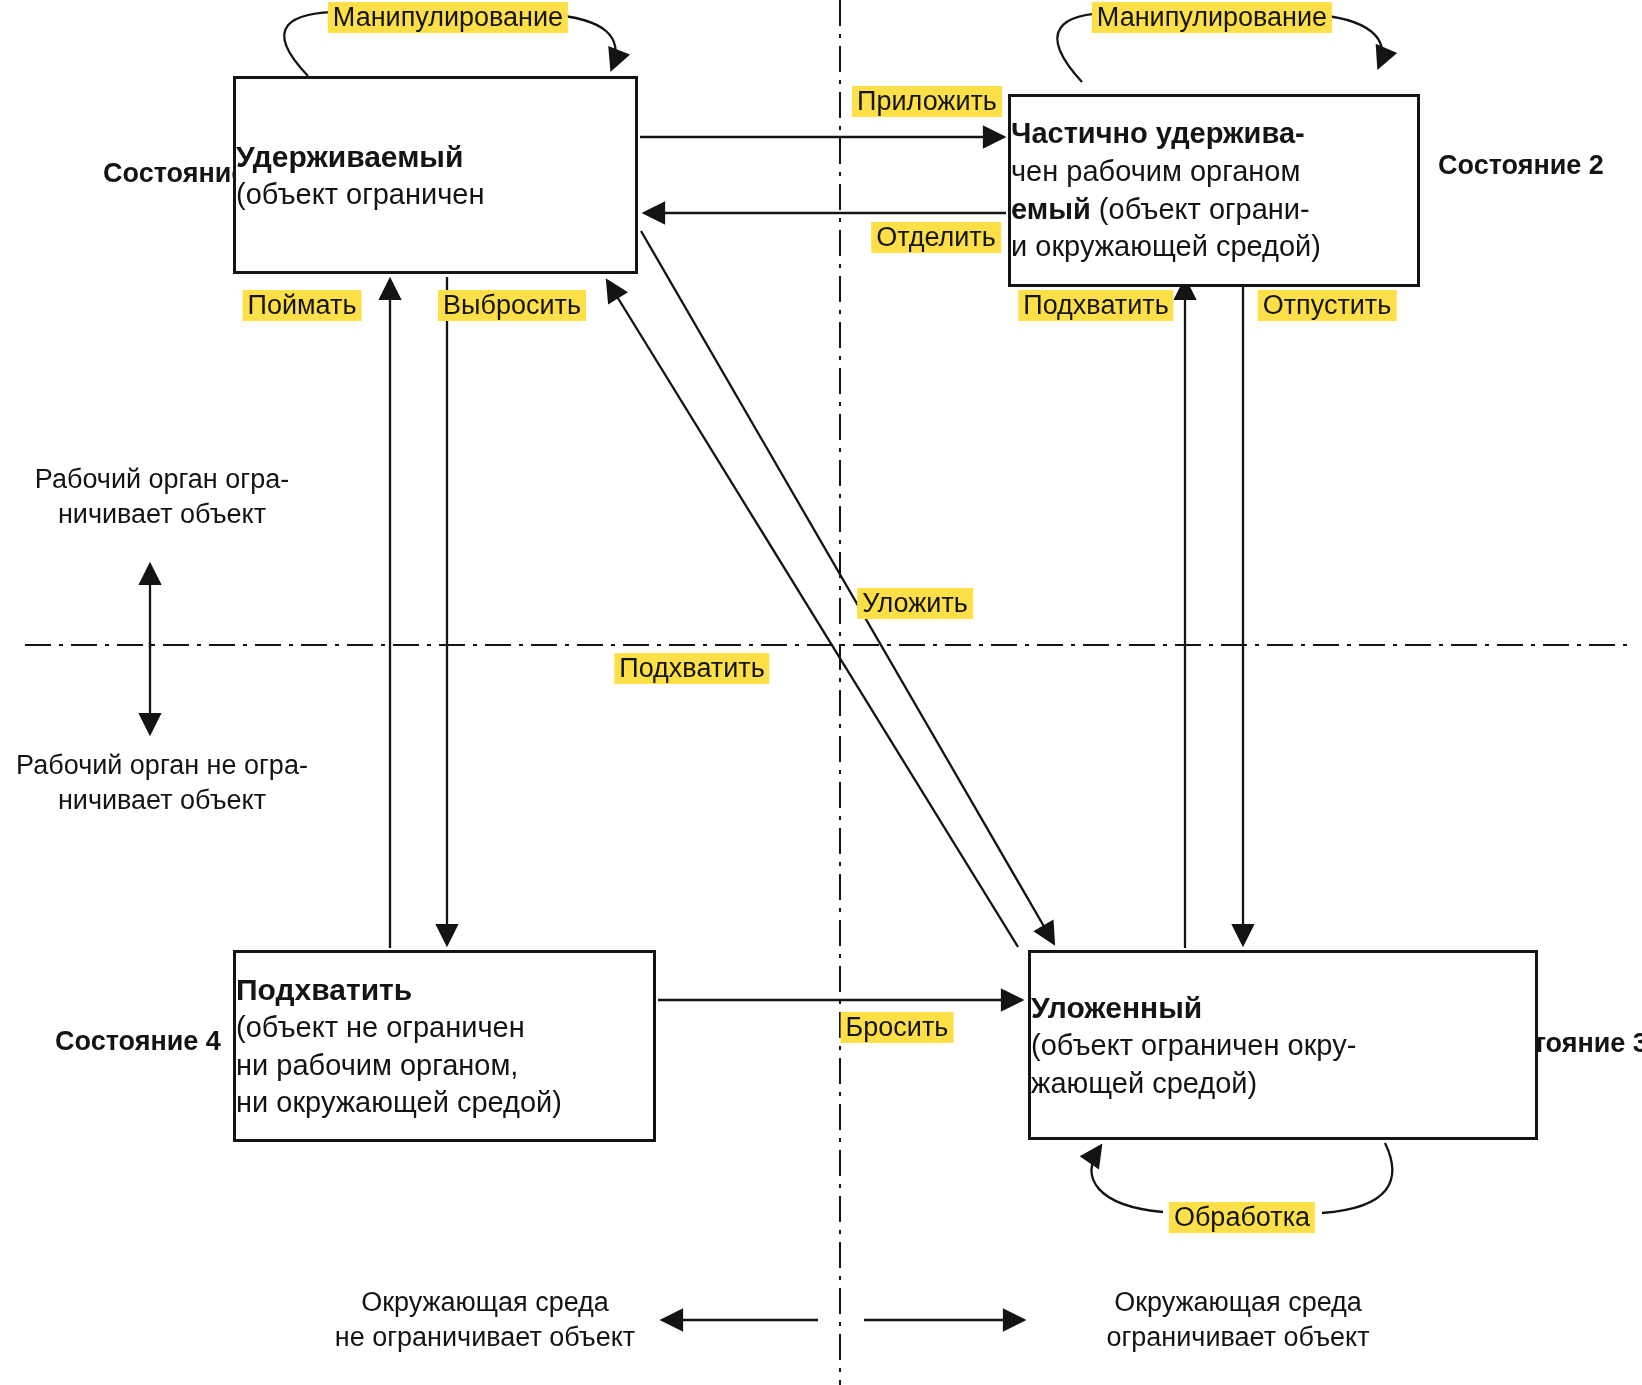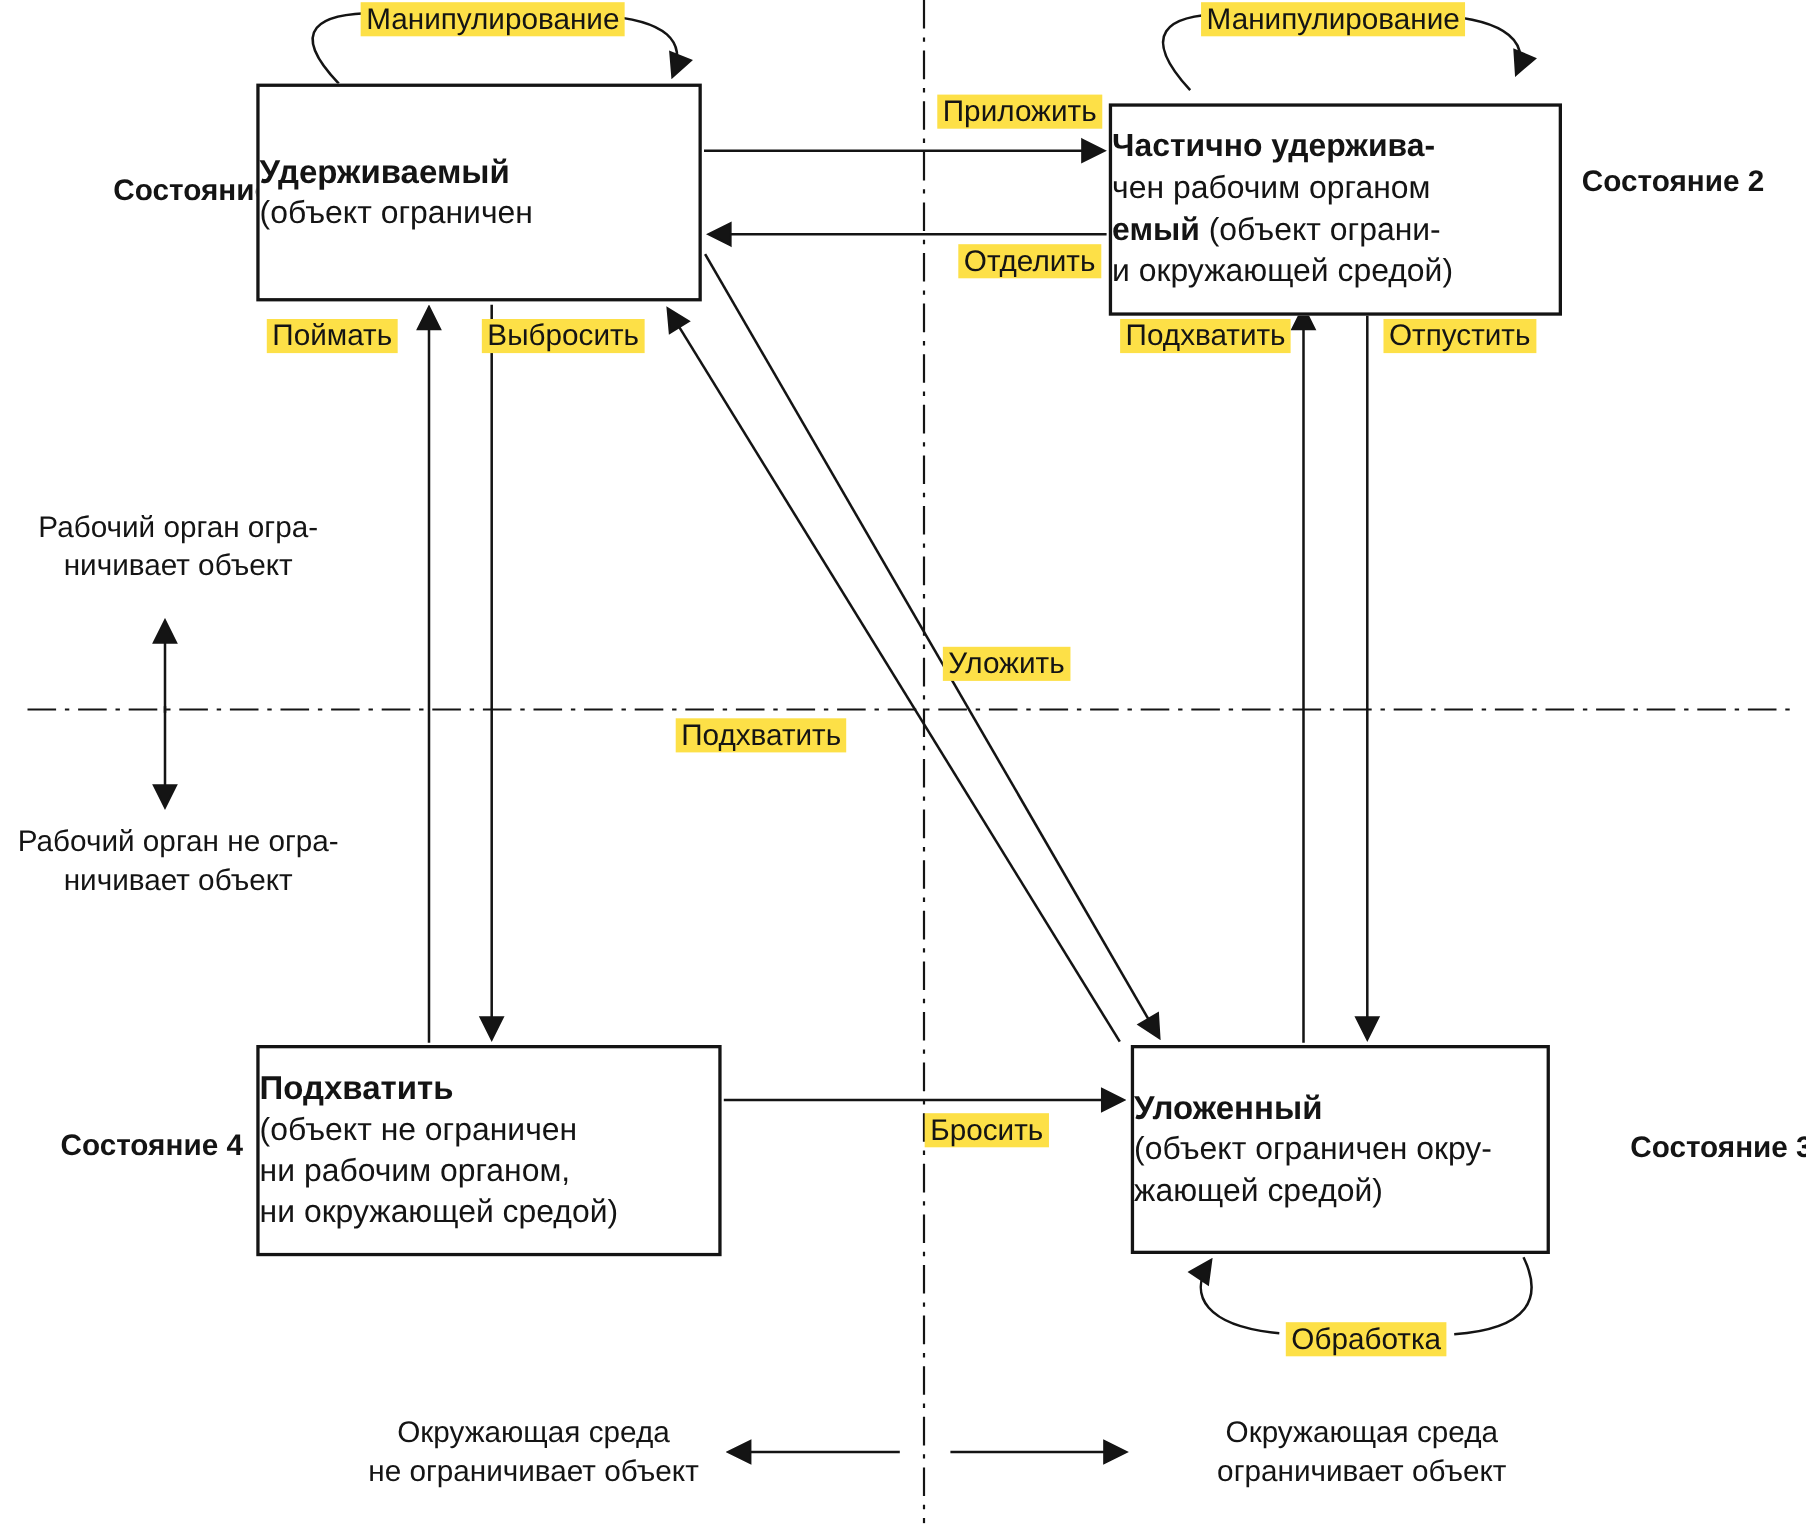--- a/index.html
+++ b/index.html
@@ -82,21 +82,21 @@
     <div class="bline">
       <span class="bold">Частично удержива-</span>
     </div>
     <div class="bline">чен рабочим органом</div>
     <div class="bline">
       <span class="bold">емый</span><span> (объект ограни-</span>
     </div>
     <div class="bline">и окружающей средой)</div>
   </div>
 
-  <div class="state-box" style="left:1028px; top:950px; width:381px; height:190px;">
+  <div class="state-box" style="left:1028px; top:950px; width:510px; height:190px;">
     <div class="title bline">Уложенный</div>
     <div class="bline">(объект ограничен окру-</div>
     <div class="bline">жающей средой)</div>
   </div>
 
   <div class="state-box" style="left:233px; top:950px; width:423px; height:192px;">
     <div class="title bline">Подхватить</div>
     <div class="bline">(объект не ограничен</div>
     <div class="bline">ни рабочим органом,</div>
     <div class="bline">ни окружающей средой)</div>

